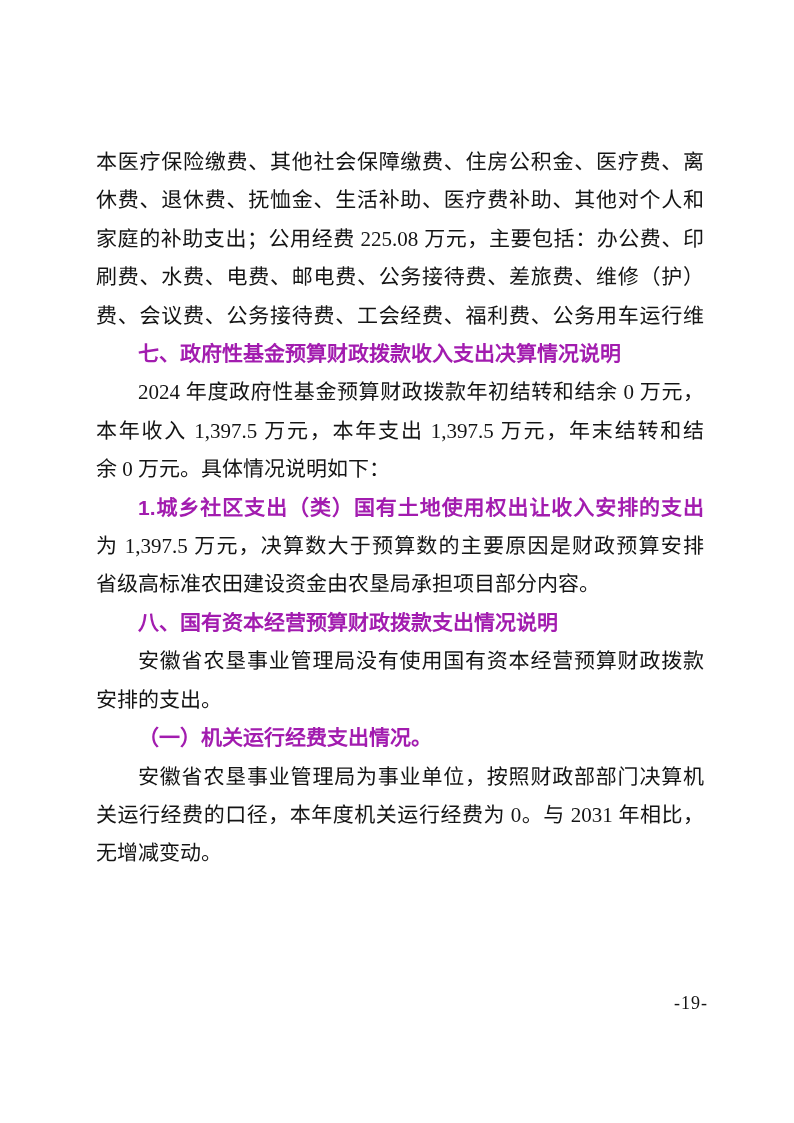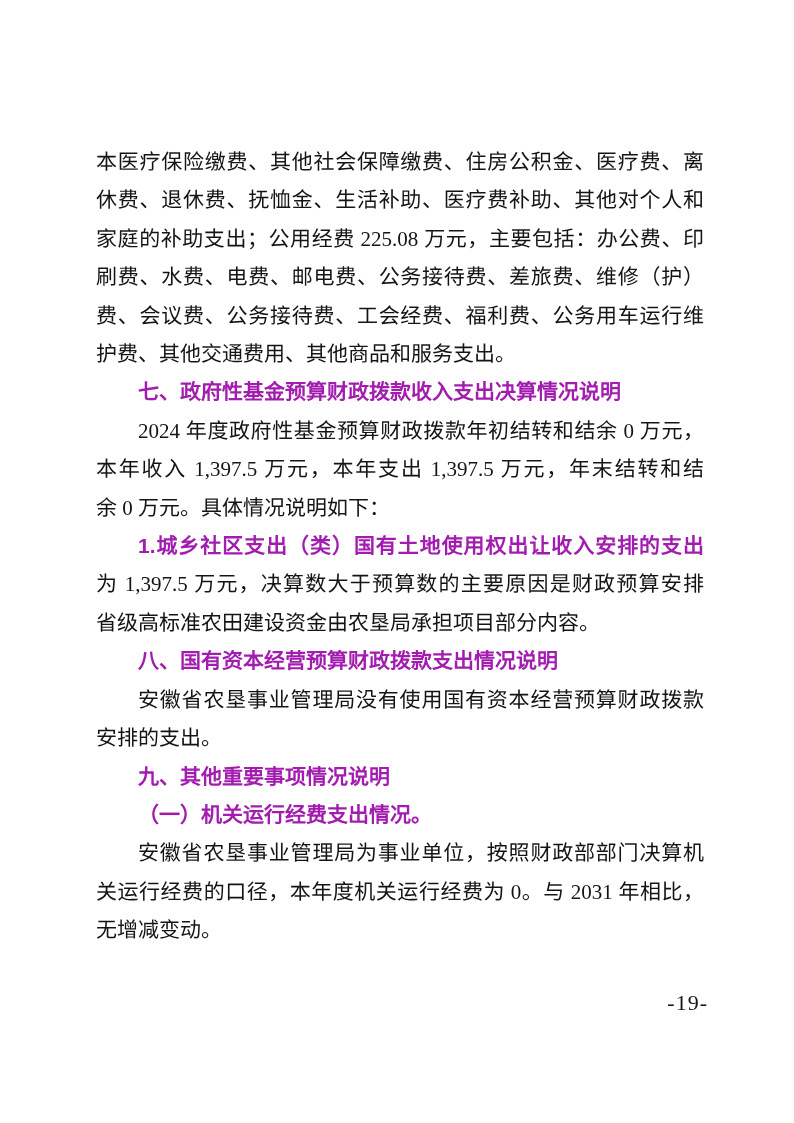--- a/index.html
+++ b/index.html
@@ -41,48 +41,46 @@
     font-weight: 700;
     color: #a21caf;
   }
   .normal-run {
     font-weight: 400;
   }
   .page-number {
     position: absolute;
     right: 86px;
     top: 992px;
-    font-size: 22px;
+    font-size: 18px;
     line-height: 22px;
     font-family: "Liberation Serif", "DejaVu Serif", serif;
     color: #141414;
     letter-spacing: 1px;
   }
 </style>
 </head>
 <body>
 
 <div class="page">
   <main class="doc-body">
       <div class="line justify">本医疗保险缴费、其他社会保障缴费、住房公积金、医疗费、离</div>
       <div class="line justify">休费、退休费、抚恤金、生活补助、医疗费补助、其他对个人和</div>
       <div class="line justify">家庭的补助支出；公用经费 225.08 万元，主要包括：办公费、印</div>
       <div class="line justify">刷费、水费、电费、邮电费、公务接待费、差旅费、维修（护）</div>
       <div class="line justify">费、会议费、公务接待费、工会经费、福利费、公务用车运行维</div>
-      <div class="line">护费、其他交通费用、其他商品和服务支出。</div>
       <div class="line heading indent">七、政府性基金预算财政拨款收入支出决算情况说明</div>
       <div class="line indent justify">2024 年度政府性基金预算财政拨款年初结转和结余 0 万元，</div>
       <div class="line justify">本年收入 1,397.5 万元，本年支出 1,397.5 万元，年末结转和结</div>
       <div class="line">余 0 万元。具体情况说明如下：</div>
       <div class="line indent justify"><span class="bold-run">1.城乡社区支出（类）国有土地使用权出让收入安排的支出</span></div>
       <div class="line justify">为 1,397.5 万元，决算数大于预算数的主要原因是财政预算安排</div>
       <div class="line">省级高标准农田建设资金由农垦局承担项目部分内容。</div>
       <div class="line heading indent">八、国有资本经营预算财政拨款支出情况说明</div>
       <div class="line indent justify">安徽省农垦事业管理局没有使用国有资本经营预算财政拨款</div>
       <div class="line">安排的支出。</div>
-      <div class="line heading indent">九、其他重要事项情况说明</div>
       <div class="line heading indent">（一）机关运行经费支出情况。</div>
       <div class="line indent justify">安徽省农垦事业管理局为事业单位，按照财政部部门决算机</div>
       <div class="line justify">关运行经费的口径，本年度机关运行经费为 0。与 2031 年相比，</div>
       <div class="line">无增减变动。</div>
     </main>
   <div class="page-number">-19-</div>
 </div>
 
 </body></html>

